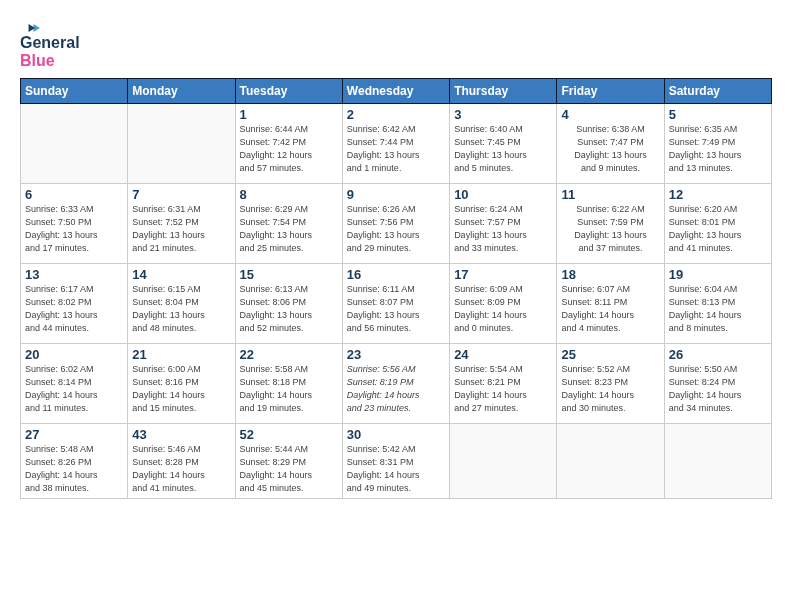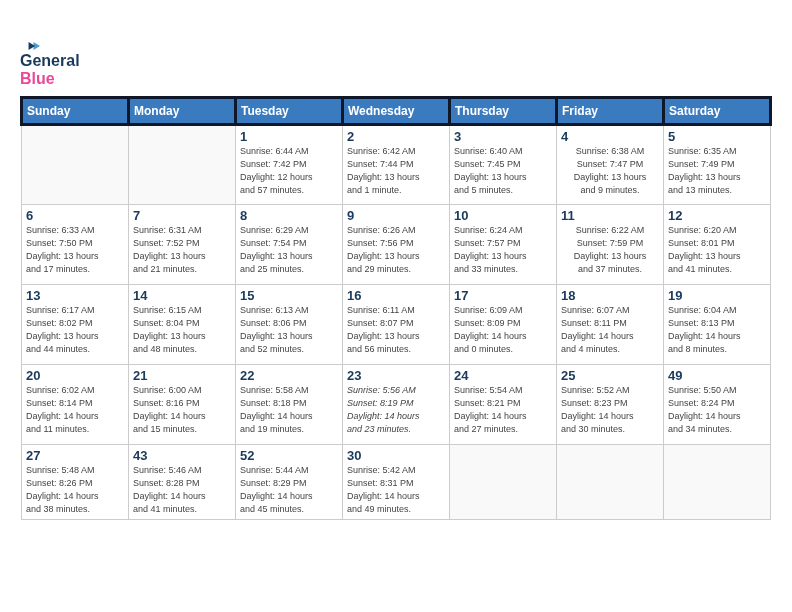--- a/index.html
+++ b/index.html
@@ -6,24 +6,23 @@
     body {
       font-family: Arial, sans-serif;
       background: #fff;
       width: 792px;
       height: 612px;
       overflow: hidden;
     }
     .page {
       width: 792px;
       height: 504px;
-      padding: 32px 20px 12px 20px;
+      padding: 22px 20px 12px 20px;
       display: flex;
       flex-direction: column;
-      margin-top: 8px;
     }
     .header {
       display: flex;
       justify-content: space-between;
       align-items: flex-start;
       margin-bottom: 8px;
     }
     .logo {
       display: flex;
       flex-direction: column;
@@ -58,21 +57,21 @@
       width: 100%;
       table-layout: fixed;
     }
     .calendar th {
       background: #3a7abf;
       color: #fff;
       font-size: 12px;
       font-weight: bold;
       padding: 5px 4px;
       text-align: left;
-      border: 3px solid #0f172a;
+      border: 1px solid #0f172a;
     }
     .calendar td {
       border: 1px solid #ccc;
       vertical-align: top;
       padding: 3px 4px;
       font-size: 9.5px;
       color: #333;
       height: 80px;
     }
     .day-num {
@@ -310,21 +309,21 @@
 and 27 minutes.</div>
           </td>
           <td>
             <span class="day-num">25</span>
             <div class="day-info" style="white-space: pre-line;">Sunrise: 5:52 AM
 Sunset: 8:23 PM
 Daylight: 14 hours
 and 30 minutes.</div>
           </td>
           <td>
-            <span class="day-num">49</span>
+            <span class="day-num">26</span>
             <div class="day-info" style="white-space: pre-line;">Sunrise: 5:50 AM
 Sunset: 8:24 PM
 Daylight: 14 hours
 and 34 minutes.</div>
           </td>
         </tr>
         <tr class="last-row">
           <td>
             <span class="day-num">27</span>
             <div class="day-info" style="white-space: pre-line;">Sunrise: 5:48 AM

